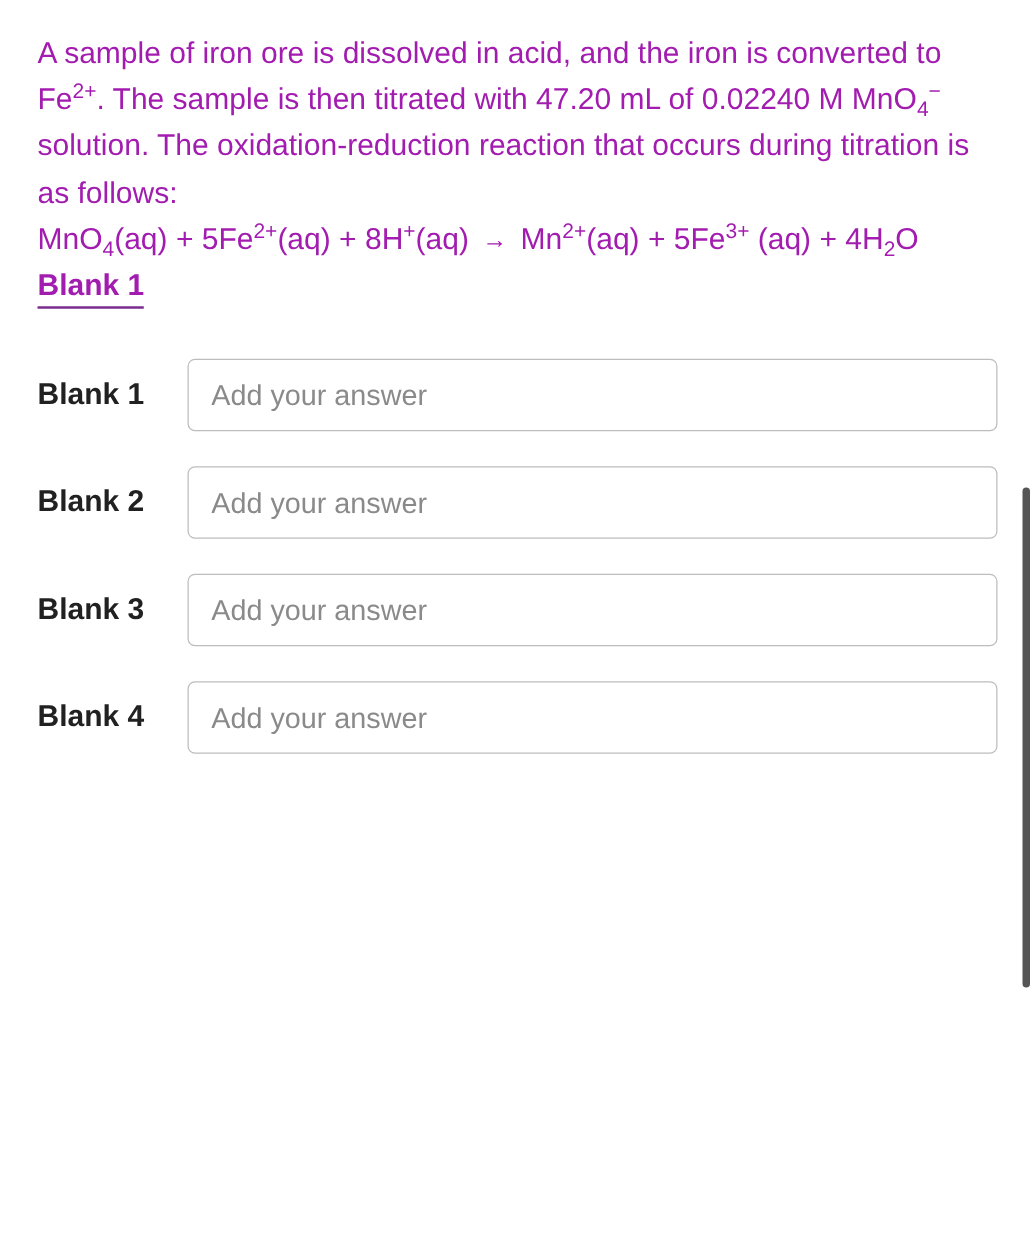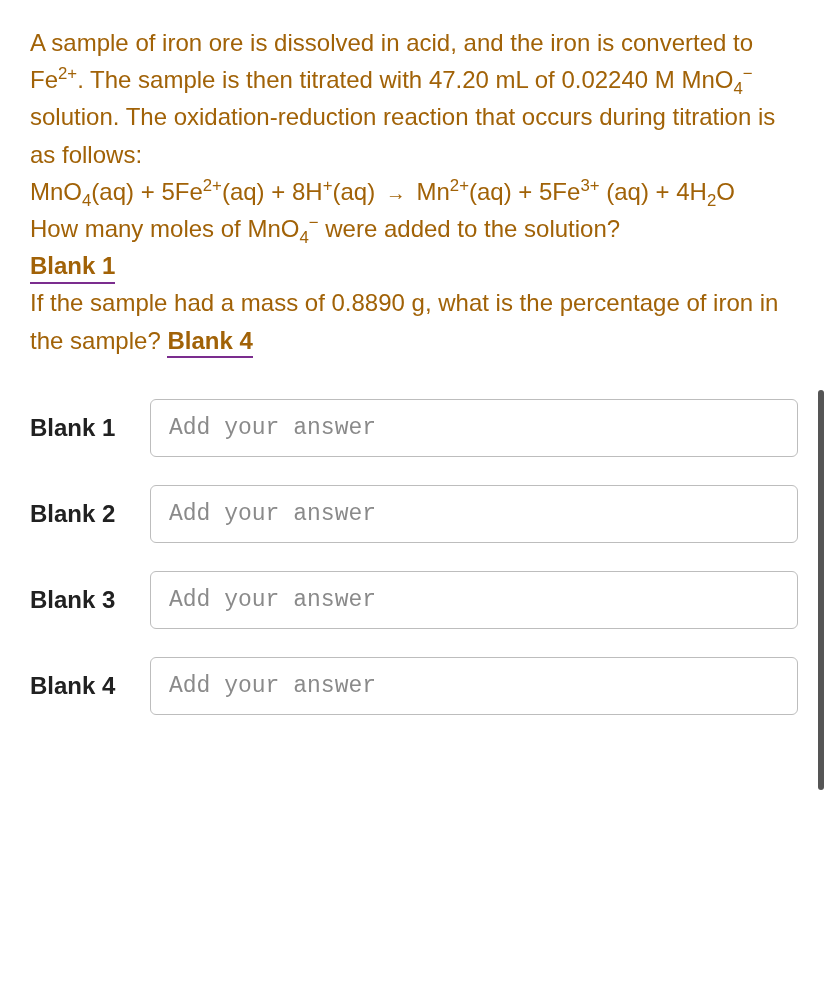--- a/index.html
+++ b/index.html
@@ -12,21 +12,21 @@
       width: 828px;
       height: 990px;
       background: #fff;
       padding: 24px 30px;
       color: #212121;
       position: relative;
     }
     .question-text {
       font-size: 24px;
       line-height: 1.55;
-      color: #a16207;
+      color: #a21caf;
     }
     .question-text p {
       margin: 0;
     }
     sup {
       font-size: 0.7em;
       vertical-align: super;
       line-height: 0;
     }
     sub {
@@ -69,21 +69,21 @@
       flex-shrink: 0;
     }
     .answer-input {
       flex: 1;
       height: 58px;
       border: 1px solid #bdbdbd;
       border-radius: 6px;
       padding: 0 18px;
       font-size: 23px;
       color: #a16207;
-      font-family: Liberation Mono, monospace;
+      font-family: Liberation Sans, sans-serif;
     }
     .answer-input::placeholder {
       color: #8a8a8a;
     }
     .scrollbar-track {
       position: absolute;
       right: 4px;
       top: 390px;
       width: 4px;
       height: 560px;
@@ -103,27 +103,21 @@
 <body>
 
 <div class="question-text">
   <p>
     <span>A sample of iron ore is dissolved in acid, and the iron is converted to Fe</span><sup>2+</sup><span>. The sample is then titrated with 47.20 mL of 0.02240 M MnO</span><sub>4</sub><sup>−</sup><span> solution. The oxidation-reduction reaction that occurs during titration is as follows:</span>
   </p>
   <p>
     <span>MnO</span><sub>4</sub><span>(aq)</span><span> + </span><span>5Fe</span><sup>2+</sup><span>(aq)</span><span> + </span><span>8H</span><sup>+</sup><span>(aq)</span> <span class="arrow">→</span> <span>Mn</span><sup>2+</sup><span>(aq)</span><span> + </span><span>5Fe</span><sup>3+</sup> <span>(aq)</span><span> + </span><span>4H</span><sub>2</sub><span>O</span>
   </p>
   <p>
-    <span>How many moles of MnO</span><sub>4</sub><sup>−</sup><span> were added to the solution?</span>
-  </p>
-  <p>
     <span class="blank-ref-block">Blank 1</span>
-  </p>
-  <p>
-    <span>If the sample had a mass of 0.8890 g, what is the percentage of iron in the sample? </span><span class="blank-ref">Blank 4</span>
   </p>
 </div>
 
 <div class="answer-section">
   <div class="answer-row">
     <div class="answer-label">Blank 1</div>
     <input type="text" class="answer-input" placeholder="Add your answer" style="">
   </div>
   <div class="answer-row">
     <div class="answer-label">Blank 2</div>

